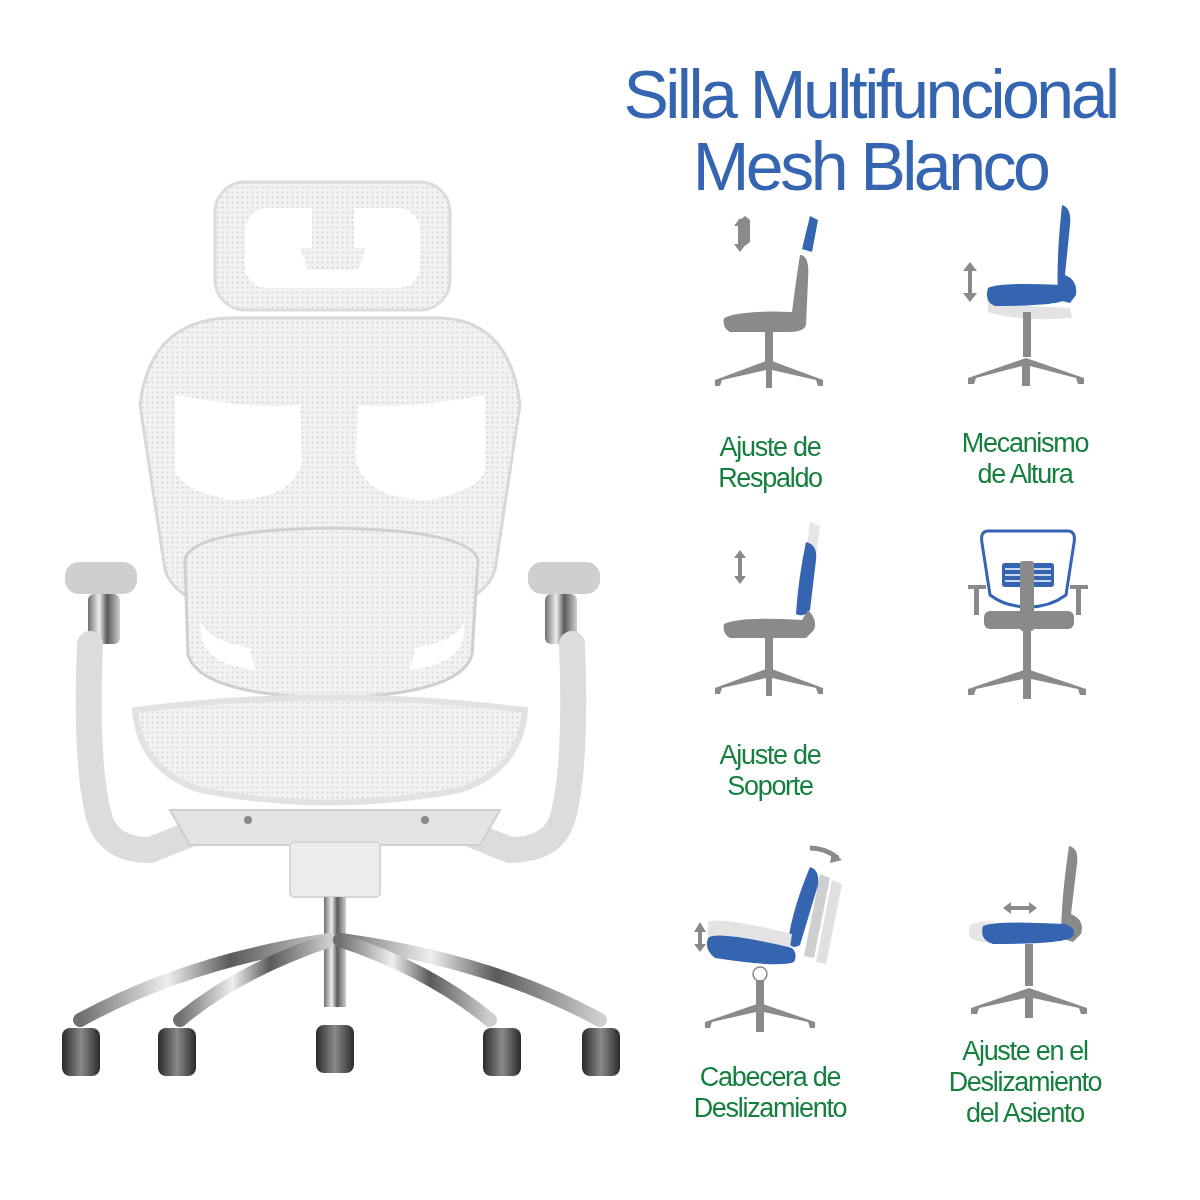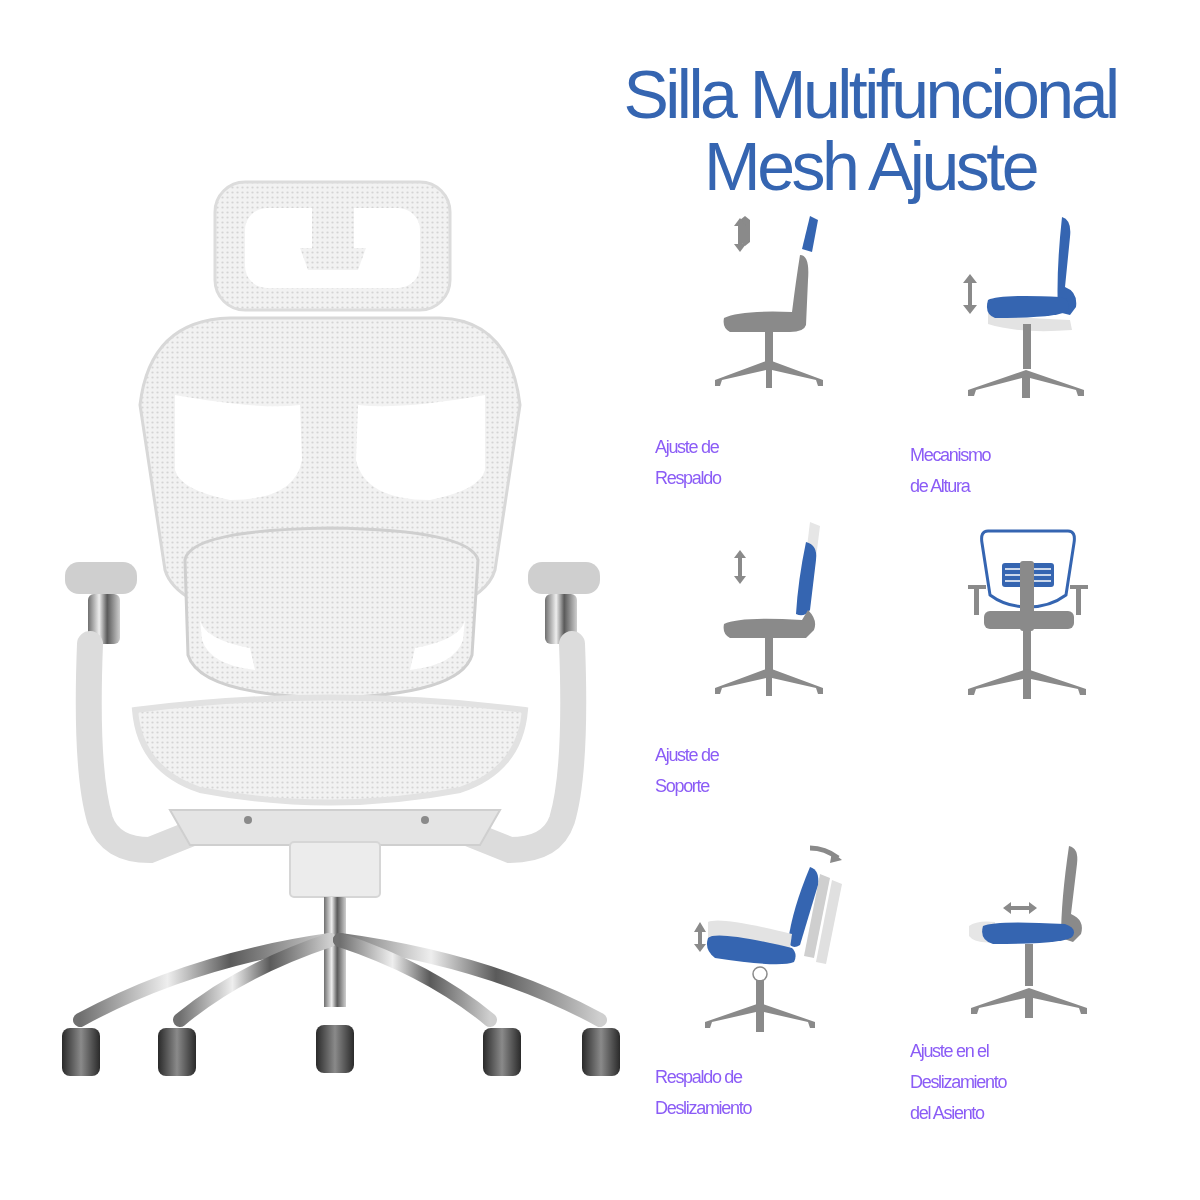--- a/index.html
+++ b/index.html
@@ -8,31 +8,31 @@
       position: absolute; left: 580px; top: 58px; width: 580px;
       text-align: center; color: #3565b1; font-weight: 400;
       font-size: 68px; line-height: 72px; letter-spacing: -3.5px;
       font-family: "Liberation Sans", sans-serif;
     }
     .title span { display: block; }
     .main-chair { position: absolute; left: 40px; top: 170px; width: 600px; height: 950px; }
     .feature { position: absolute; width: 230px; }
     .feature svg { position: absolute; }
     .feature-label {
-      position: absolute; left: 0; width: 230px; 
-      color: #8b5cf6; font-size: 18px; line-height: 31px; letter-spacing: -1.3px;
+      position: absolute; left: 0; width: 230px; text-align: center;
+      color: #15803d; font-size: 27px; line-height: 31px; letter-spacing: -1.3px;
       font-family: "Liberation Sans", sans-serif;
     }
   </style>
 </head>
 <body>
 
 <div class="title">
   <span>Silla Multifuncional</span>
-  <span>Mesh Ajuste</span>
+  <span>Mesh Blanco</span>
 </div>
 
 <svg class="main-chair" viewBox="0 0 600 950" xmlns="http://www.w3.org/2000/svg">
   <defs>
     <pattern id="mesh" width="5" height="5" patternUnits="userSpaceOnUse">
       <rect width="5" height="5" fill="#f2f2f2"></rect>
       <circle cx="2.5" cy="2.5" r="1.1" fill="#d4d4d4"></circle>
     </pattern>
     <linearGradient id="chrome" x1="0" x2="1" y1="0" y2="0">
       <stop offset="0" stop-color="#6f6f6f"></stop>
@@ -115,21 +115,21 @@
     <path d="M90 45 Q100 45 98 70 L96 115 Q94 122 80 122 L20 122 Q12 118 14 108 Q30 100 82 102 Q86 70 90 45 Z" fill="#8a8a8a"></path>
     <rect x="55" y="122" width="8" height="30" fill="#8a8a8a"></rect>
     <path d="M5 170 L59 150 L113 170 L113 176 L108 176 L106 170 L62 160 L62 178 L56 178 L56 160 L12 170 L10 176 L5 176 Z" fill="#8a8a8a"></path>
   </svg>
   <div class="feature-label" style="top:222px;">
     <div>Ajuste de</div>
     <div>Respaldo</div>
   </div>
 </div>
 
-<div class="feature" style="left:910px; top:212px; height:290px;">
+<div class="feature" style="left:910px; top:200px; height:290px;">
   <svg style="left:50px; top:0;" width="130" height="190" viewBox="0 0 130 190">
     <path d="M10 62 l-7 9 h5 v22 h-5 l7 9 l7 -9 h-5 v-22 h5 Z" fill="#8a8a8a"></path>
     <path d="M28 100 Q40 105 110 108 L112 118 Q60 122 28 112 Z" fill="#e3e3e3"></path>
     <path d="M102 5 Q112 8 110 25 L105 75 Q118 80 116 95 L110 103 L98 100 Q96 60 102 5 Z" fill="#3565b1"></path>
     <path d="M28 88 Q40 82 100 85 Q112 88 108 98 Q102 106 35 106 Q24 102 28 88 Z" fill="#3565b1"></path>
     <rect x="63" y="112" width="8" height="45" fill="#8a8a8a"></rect>
     <path d="M8 178 L66 158 L124 178 L124 184 L118 184 L116 178 L70 166 L70 186 L62 186 L62 166 L16 178 L14 184 L8 184 Z" fill="#8a8a8a"></path>
   </svg>
   <div class="feature-label" style="top:228px;">
     <div>Mecanismo</div>
@@ -180,21 +180,21 @@
     <path d="M140 34 l10 4 l-16 80 l-10 -2 Z" fill="#cfcfcf"></path>
     <path d="M130 27 Q140 30 138 45 L120 105 Q112 110 108 102 Q112 70 130 27 Z" fill="#3565b1"></path>
     <path d="M28 82 Q40 76 112 94 L110 108 Q60 108 28 98 Z" fill="#e3e3e3"></path>
     <path d="M28 98 Q36 90 112 108 Q118 114 114 122 Q100 128 35 118 Q24 110 28 98 Z" fill="#3565b1"></path>
     <path d="M20 82 l-6 10 h4 v12 h-4 l6 8 l6 -8 h-4 v-12 h4 Z" fill="#8a8a8a"></path>
     <circle cx="80" cy="134" r="7" fill="#ffffff" stroke="#8a8a8a" stroke-width="1.5"></circle>
     <rect x="76" y="140" width="8" height="30" fill="#8a8a8a"></rect>
     <path d="M25 182 L80 163 L135 182 L135 188 L130 188 L128 182 L84 172 L84 192 L76 192 L76 172 L32 182 L30 188 L25 188 Z" fill="#8a8a8a"></path>
   </svg>
   <div class="feature-label" style="top:222px;">
-    <div>Respaldo de</div>
+    <div>Cabecera de</div>
     <div>Deslizamiento</div>
   </div>
 </div>
 
 <div class="feature" style="left:910px; top:840px; height:300px;">
   <svg style="left:55px; top:0;" width="130" height="185" viewBox="0 0 130 185">
     <path d="M104 6 Q114 8 112 24 L106 74 Q120 80 116 94 L108 102 L96 98 Q96 60 104 6 Z" fill="#8a8a8a"></path>
     <path d="M34 68 l-8 -6 v4 h-18 v-4 l-8 6 l8 6 v-4 h18 v4 Z" fill="#8a8a8a" transform="translate(38,0)"></path>
     <path d="M4 86 Q12 80 30 82 L30 102 Q10 104 4 96 Z" fill="#e6e6e6"></path>
     <path d="M18 86 Q30 80 100 84 Q112 88 108 96 Q104 104 28 104 Q14 100 18 86 Z" fill="#3565b1"></path>

